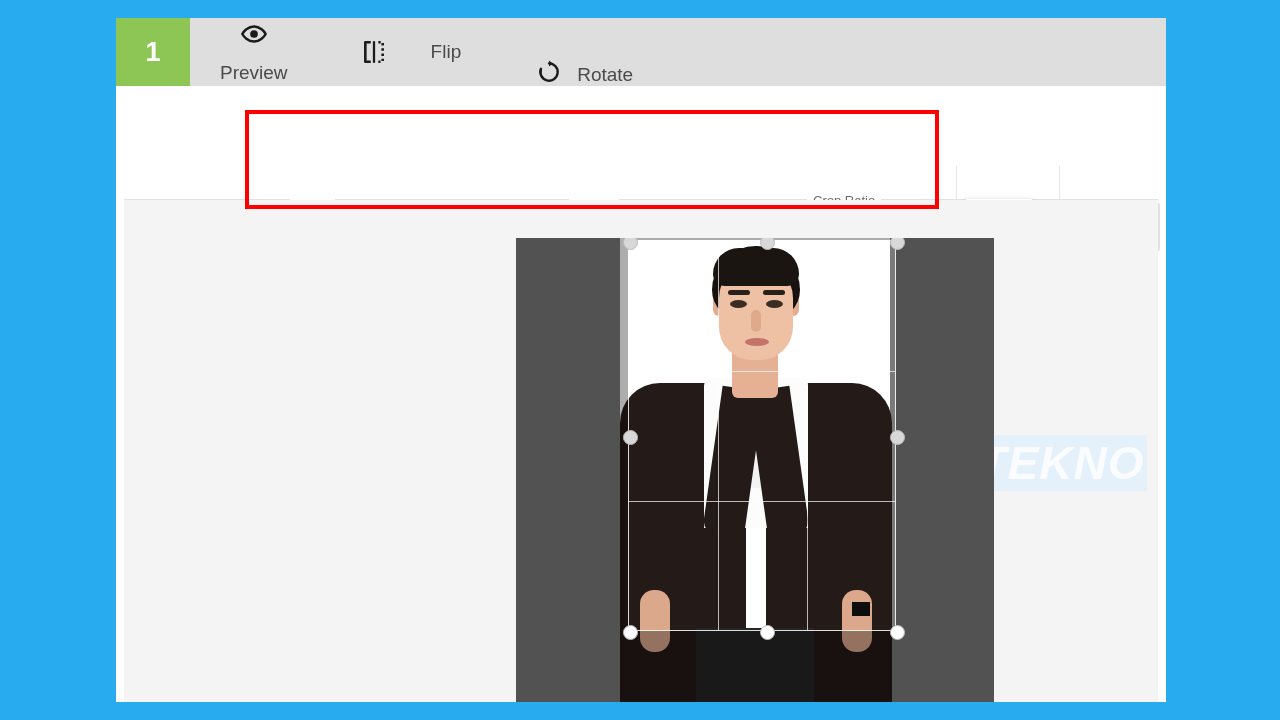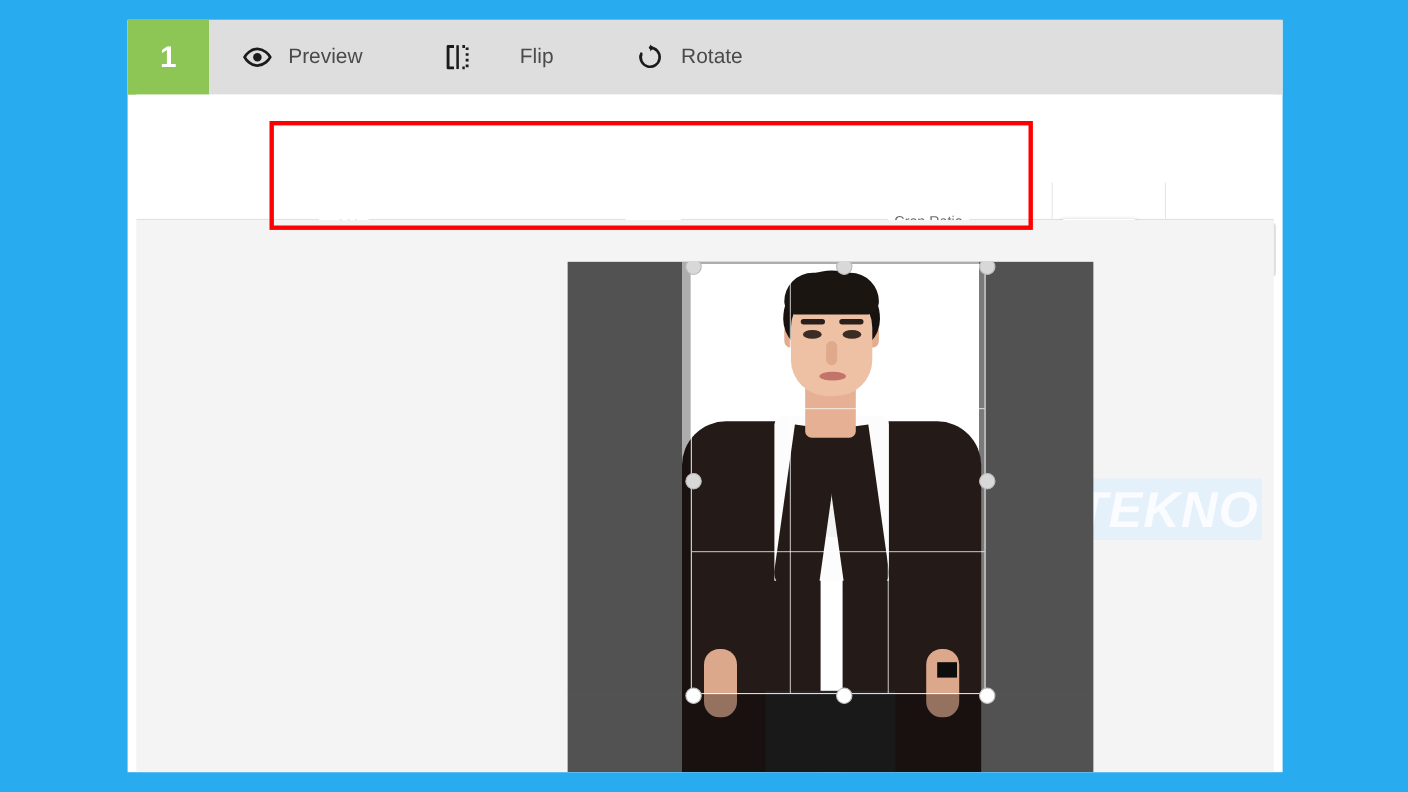--- a/index.html
+++ b/index.html
@@ -60,24 +60,24 @@
   }
   .tab .ticon { display: flex; align-items:center; justify-content:center; width:28px; height:28px; }
   .tab.active { color: #2BAAE8; }
   .tab.active::after {
     content: "";
     position: absolute;
     left: 0; right: 0; bottom: 0;
     height: 4px;
     background: #2BAAE8;
   }
-  #tab-preview { padding-left: 30px; padding-right: 42px; }
+  #tab-preview { padding-left: 30px; padding-right: 42px; flex-direction: column; }
   #tab-crop { padding-left: 36px; padding-right: 60px; }
   #tab-flip { padding-left: 30px; padding-right: 48px; gap: 43px; }
-  #tab-rotate { padding-left: 26px; }
+  #tab-rotate { padding-left: 26px; align-items: flex-end; }
 
   
   #controls {
     position: absolute;
     left: 8px; top: 68px;
     width: 1034px; height: 113px;
     background: #ffffff;
     border-bottom: 1px solid #e2e2e2;
   }
 

